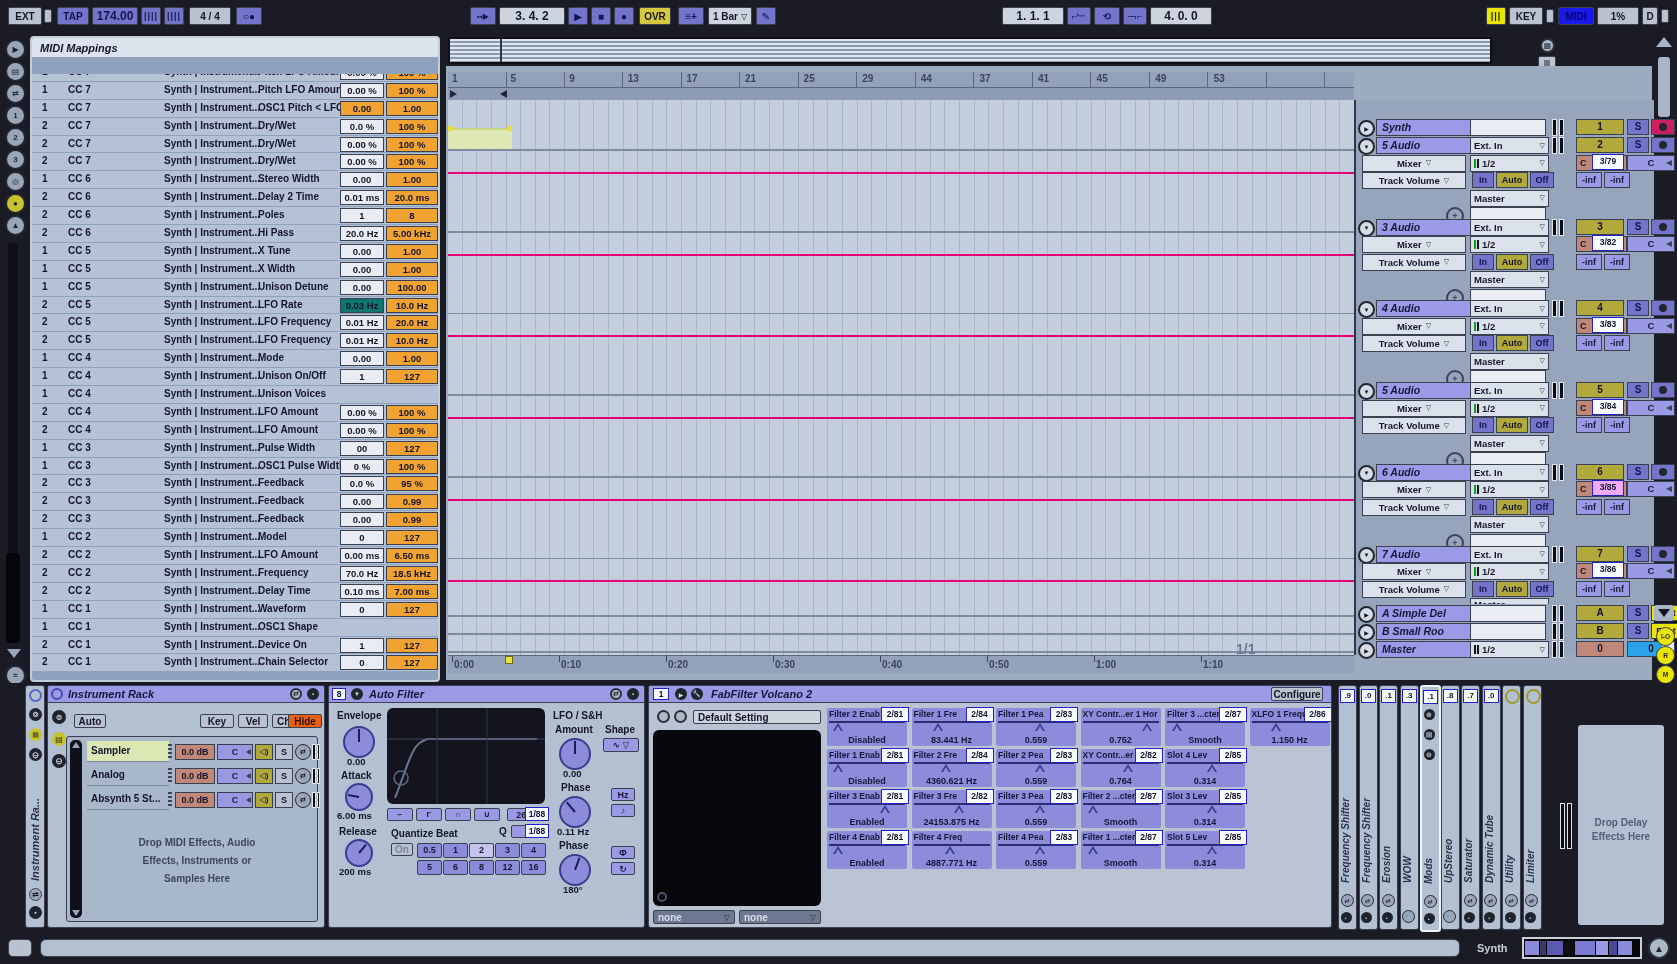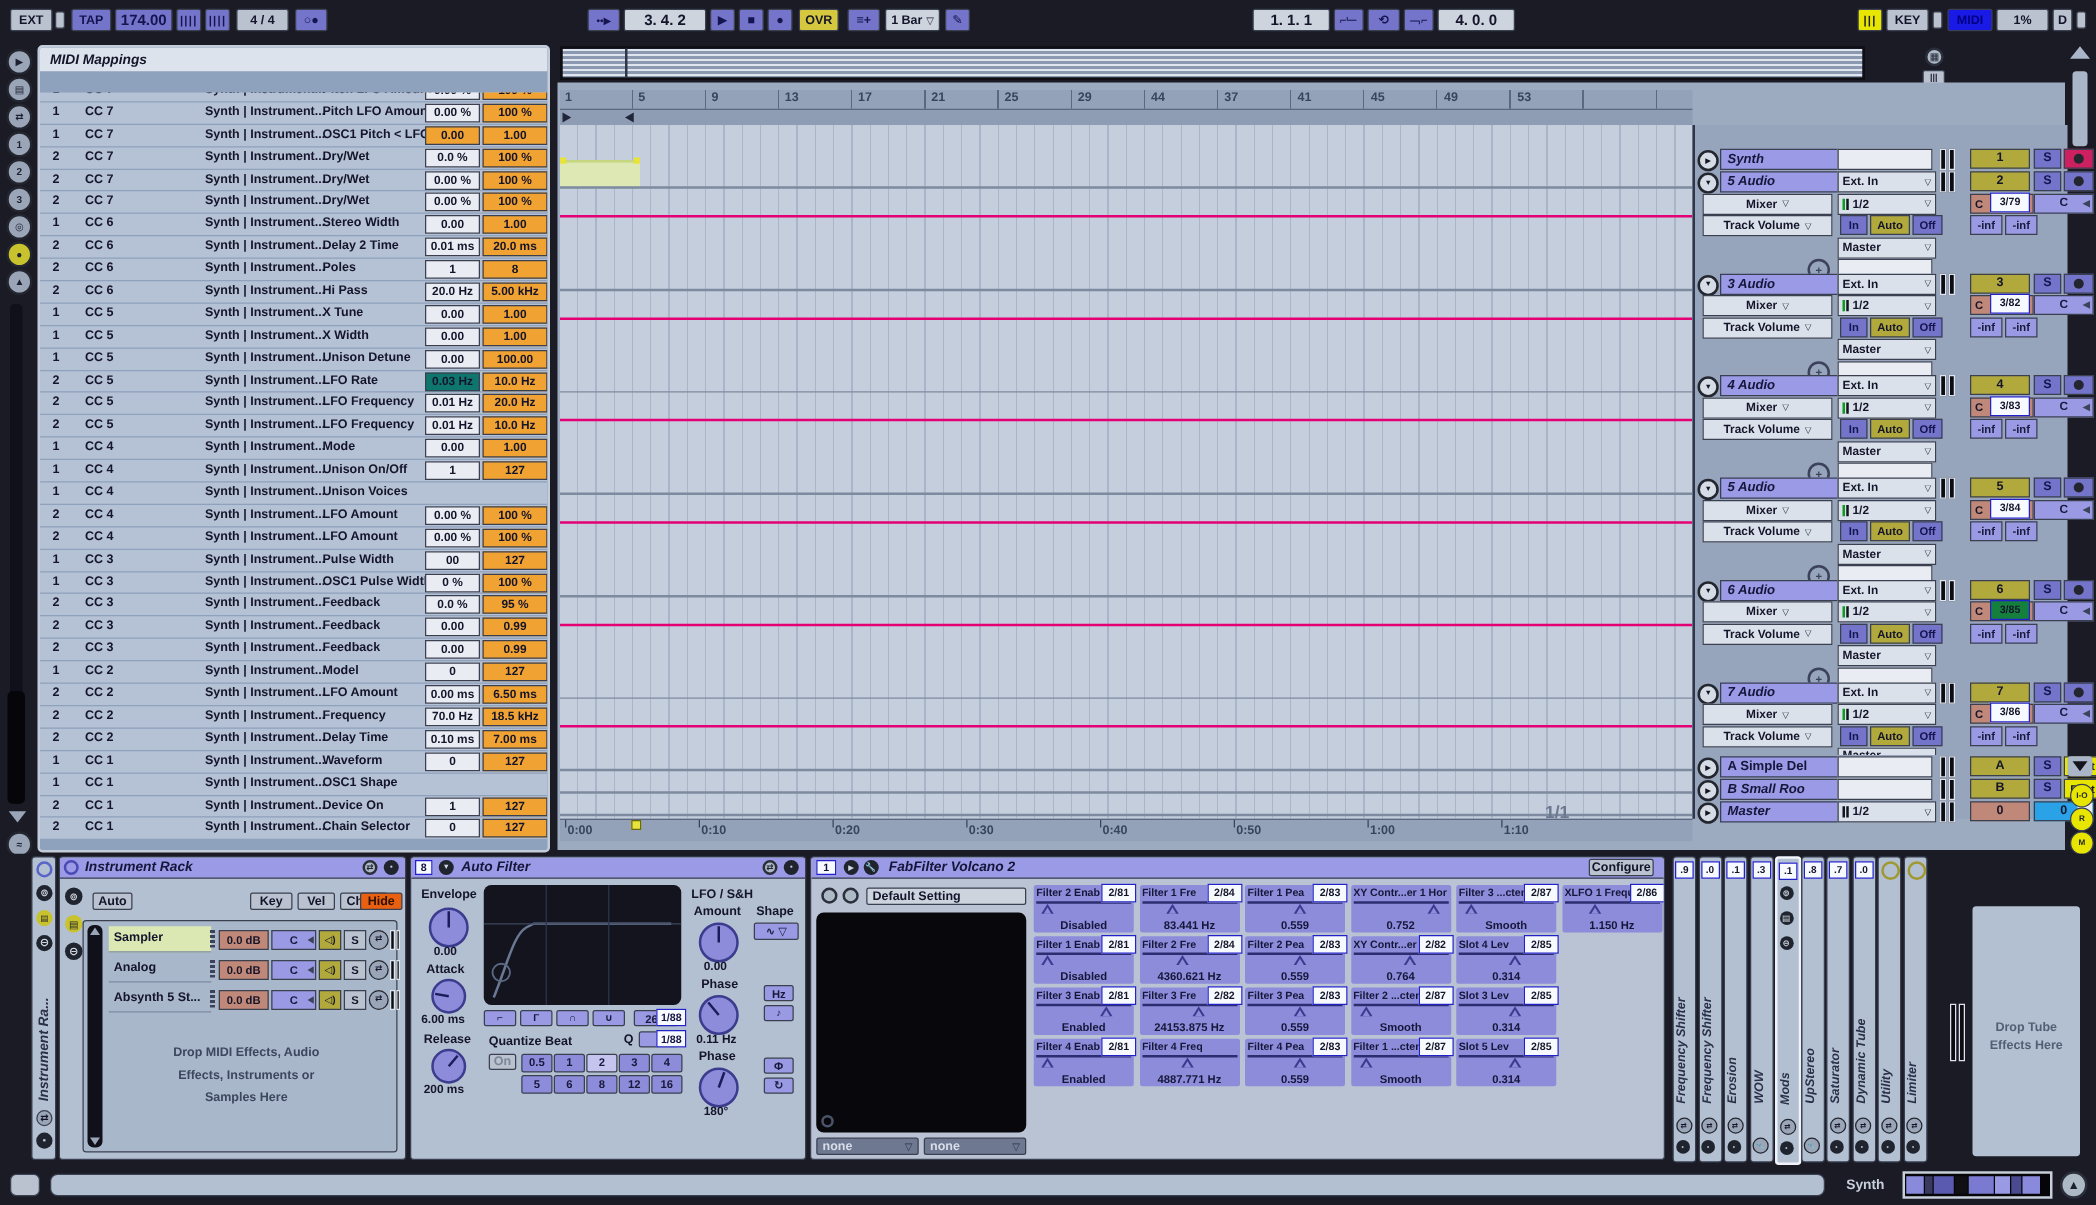--- a/index.html
+++ b/index.html
@@ -646,21 +646,21 @@
           <div style="font-size: 9.5px;">Mixer</div>
           <div style="margin-left: 4px; font-size: 7px; color: rgb(42, 48, 64);">▽</div>
         </div>
         <div style="position: absolute; left: 116px; top: 415.3px; width: 74px; height: 15px; background: rgb(219, 225, 234); border: 1px solid rgb(58, 64, 80); font-size: 9.5px; display: flex; align-items: center; padding-left: 3px;">
           <div style="width: 2px; height: 9px; background: rgb(12, 156, 32); margin-right: 1px;"></div>
           <div style="width: 2px; height: 9px; background: rgb(20, 20, 30); margin-right: 3px;"></div>
           <div style="font-size: 9.5px;">1/2</div>
           <div style="margin-left: auto; margin-right: 3px; font-size: 7px; color: rgb(42, 48, 64);">▽</div>
         </div>
         <div style="position: absolute; left: 222px; top: 415.3px; width: 46px; height: 14px; background: rgb(192, 136, 120); border: 1px solid rgb(58, 64, 80); font-size: 9px; padding-left: 3px; line-height: 14px;">C</div>
-        <div style="position: absolute; left: 238px; top: 414.3px; width: 30px; height: 14px; background: #15803d; border: 1px solid rgb(34, 34, 200); font-size: 8.5px; text-align: center; line-height: 13px; z-index: 5;">3/85</div>
+        <div style="position: absolute; left: 238px; top: 414.3px; width: 30px; height: 14px; background: #f0abfc; border: 1px solid rgb(34, 34, 200); font-size: 8.5px; text-align: center; line-height: 13px; z-index: 5;">3/85</div>
         <div style="position: absolute; left: 273px; top: 415.3px; width: 46px; height: 14px; background: rgb(154, 154, 228); border: 1px solid rgb(58, 64, 80); font-size: 9.5px; text-align: center; line-height: 14px; color: rgb(24, 24, 60);">C<div style="position: absolute; right: 2px; top: 4px; width: 0px; height: 0px; border-top: 3px solid transparent; border-bottom: 3px solid transparent; border-right: 6px solid rgb(60, 66, 90);"></div></div>
         <div style="position: absolute; left: 8px; top: 432.8px; width: 102px; height: 15px; background: rgb(219, 225, 234); border: 1px solid rgb(58, 64, 80); font-size: 9.5px; display: flex; align-items: center; justify-content: center;">
           <div style="font-size: 9.5px;">Track Volume</div>
           <div style="margin-left: 4px; font-size: 7px; color: rgb(42, 48, 64);">▽</div>
         </div>
         <div style="position: absolute; left: 118px; top: 432.8px; width: 20px; height: 14px; background: rgb(116, 116, 202); border: 1px solid rgb(58, 64, 80); font-size: 9px; text-align: center; line-height: 14px; color: rgb(20, 20, 80);">In</div>
         <div style="position: absolute; left: 142px; top: 432.8px; width: 30px; height: 14px; background: rgb(178, 169, 60); border: 1px solid rgb(58, 64, 80); font-size: 9px; text-align: center; line-height: 14px;">Auto</div>
         <div style="position: absolute; left: 176px; top: 432.8px; width: 22px; height: 14px; background: rgb(116, 116, 202); border: 1px solid rgb(58, 64, 80); font-size: 9px; text-align: center; line-height: 14px; color: rgb(20, 20, 80);">Off</div>
         <div style="position: absolute; left: 222px; top: 432.8px; width: 24px; height: 14px; background: rgb(154, 154, 228); border: 1px solid rgb(58, 64, 80); font-size: 9px; text-align: center; line-height: 14px; color: rgb(24, 24, 60);">-inf</div>
         <div style="position: absolute; left: 250px; top: 432.8px; width: 24px; height: 14px; background: rgb(154, 154, 228); border: 1px solid rgb(58, 64, 80); font-size: 9px; text-align: center; line-height: 14px; color: rgb(24, 24, 60);">-inf</div>
@@ -704,21 +704,21 @@
         </div>
         <div style="position: absolute; left: 118px; top: 514.5px; width: 20px; height: 14px; background: rgb(116, 116, 202); border: 1px solid rgb(58, 64, 80); font-size: 9px; text-align: center; line-height: 14px; color: rgb(20, 20, 80);">In</div>
         <div style="position: absolute; left: 142px; top: 514.5px; width: 30px; height: 14px; background: rgb(178, 169, 60); border: 1px solid rgb(58, 64, 80); font-size: 9px; text-align: center; line-height: 14px;">Auto</div>
         <div style="position: absolute; left: 176px; top: 514.5px; width: 22px; height: 14px; background: rgb(116, 116, 202); border: 1px solid rgb(58, 64, 80); font-size: 9px; text-align: center; line-height: 14px; color: rgb(20, 20, 80);">Off</div>
         <div style="position: absolute; left: 222px; top: 514.5px; width: 24px; height: 14px; background: rgb(154, 154, 228); border: 1px solid rgb(58, 64, 80); font-size: 9px; text-align: center; line-height: 14px; color: rgb(24, 24, 60);">-inf</div>
         <div style="position: absolute; left: 250px; top: 514.5px; width: 24px; height: 14px; background: rgb(154, 154, 228); border: 1px solid rgb(58, 64, 80); font-size: 9px; text-align: center; line-height: 14px; color: rgb(24, 24, 60);">-inf</div>
         <div style="position: absolute; left: 0px; top: 532px; width: 100%; height: 6px; overflow: hidden;">
           <div style="position: absolute; left: 116px; top: 0px; width: 74px; height: 15px; background: rgb(219, 225, 234); border: 1px solid rgb(58, 64, 80); font-size: 9.5px; padding-left: 3px;">Master</div>
         </div>
         <div style="position: absolute; left: 4px; top: 540px; width: 13px; height: 13px; border-radius: 50%; background: rgb(214, 220, 230); border: 2px solid rgb(35, 38, 46); color: rgb(20, 20, 30); font-size: 6px; display: flex; align-items: center; justify-content: center;">▶</div>
-        <div style="position: absolute; left: 22px; top: 539px; width: 88px; height: 15px; background: rgb(154, 154, 230); border: 1px solid rgb(58, 64, 80); font-size: 10.5px; padding-left: 5px; line-height: 15px; color: rgb(22, 22, 58);">A Simple Del</div>
+        <div style="position: absolute; left: 22px; top: 539px; width: 88px; height: 15px; background: rgb(154, 154, 230); border: 1px solid rgb(58, 64, 80); font-style: italic; font-size: 10.5px; padding-left: 5px; line-height: 15px; color: rgb(22, 22, 58);">A Simple Del</div>
         <div style="position: absolute; left: 116px; top: 539px; width: 74px; height: 15px; background: rgb(233, 237, 243); border: 1px solid rgb(58, 64, 80);"></div>
         <div style="position: absolute; left: 222px; top: 539px; width: 46px; height: 14px; background: rgb(178, 169, 60); border: 1px solid rgb(58, 64, 80); font-size: 10px; text-align: center; line-height: 14px;">A</div>
         <div style="position: absolute; left: 273px; top: 539px; width: 20px; height: 14px; background: rgb(116, 116, 202); border: 1px solid rgb(58, 64, 80); font-size: 10px; text-align: center; line-height: 14px; color: rgb(20, 20, 80);">S</div>
         <div style="position: absolute; left: 297px; top: 539px; width: 28px; height: 14px; background: rgb(232, 230, 0); border: 1px solid rgb(58, 64, 80); font-size: 9px; text-align: center; line-height: 14px;">Post</div>
         <div style="position: absolute; left: 198px; top: 539px; width: 12px; height: 15px; display: flex; gap: 2px;">
           <div style="width: 3px; height: 100%; background: rgb(12, 12, 18); border: 1px solid rgb(223, 229, 238);"></div>
           <div style="width: 3px; height: 100%; background: rgb(12, 12, 18); border: 1px solid rgb(223, 229, 238);"></div>
         </div>
         <div style="position: absolute; left: 4px; top: 558px; width: 13px; height: 13px; border-radius: 50%; background: rgb(214, 220, 230); border: 2px solid rgb(35, 38, 46); color: rgb(20, 20, 30); font-size: 6px; display: flex; align-items: center; justify-content: center;">▶</div>
         <div style="position: absolute; left: 22px; top: 557px; width: 88px; height: 15px; background: rgb(154, 154, 230); border: 1px solid rgb(58, 64, 80); font-style: italic; font-size: 10.5px; padding-left: 5px; line-height: 15px; color: rgb(22, 22, 58);">B Small Roo</div>
@@ -1147,21 +1147,21 @@
           <div style="position: absolute; left: 1.5px; bottom: 6px; width: 11px; height: 11px; border-radius: 50%; background: rgb(32, 36, 46); color: rgb(207, 214, 224); font-size: 5px; display: flex; align-items: center; justify-content: center;">▪</div>
         </div>
       </div>
 
     <div class="meter2" style="left:1560px;top:120px;height:44px;">
         <i></i>
         <i></i>
       </div>
 
     <div class="abs" style="left:1578px;top:42px;width:86px;height:200px;background:#b3c0d2;border-radius:3px;">
-      <div class="abs" style="left:0;top:92px;width:100%;text-align:center;font-size:10px;color:#525e74;">Drop Tube</div>
+      <div class="abs" style="left:0;top:92px;width:100%;text-align:center;font-size:10px;color:#525e74;">Drop Delay</div>
       <div class="abs" style="left:0;top:106px;width:100%;text-align:center;font-size:10px;color:#525e74;">Effects Here</div>
     </div>
   </div>
 
   <div class="abs" style="left:0;top:933px;width:1677px;height:31px;background:#1b1b26;">
     <div class="bx gray" style="left:8px;top:6px;width:24px;height:18px;border-radius:5px;"></div>
     <div class="bx gray" style="left:40px;top:6px;width:1420px;height:18px;border-radius:6px;background:#b3c0d2;"></div>
     <div class="abs" style="left:1477px;top:9px;font-size:11px;color:#c8d0dc;">Synth</div>
     <div class="abs" style="left:1522px;top:4px;width:120px;height:22px;background:#060608;border:2px solid #c8d0dc;display:flex;align-items:center;gap:1px;padding:1px;">
       <i style="flex:0 0 14px;height:14px;background:#8a8adc;"></i>

